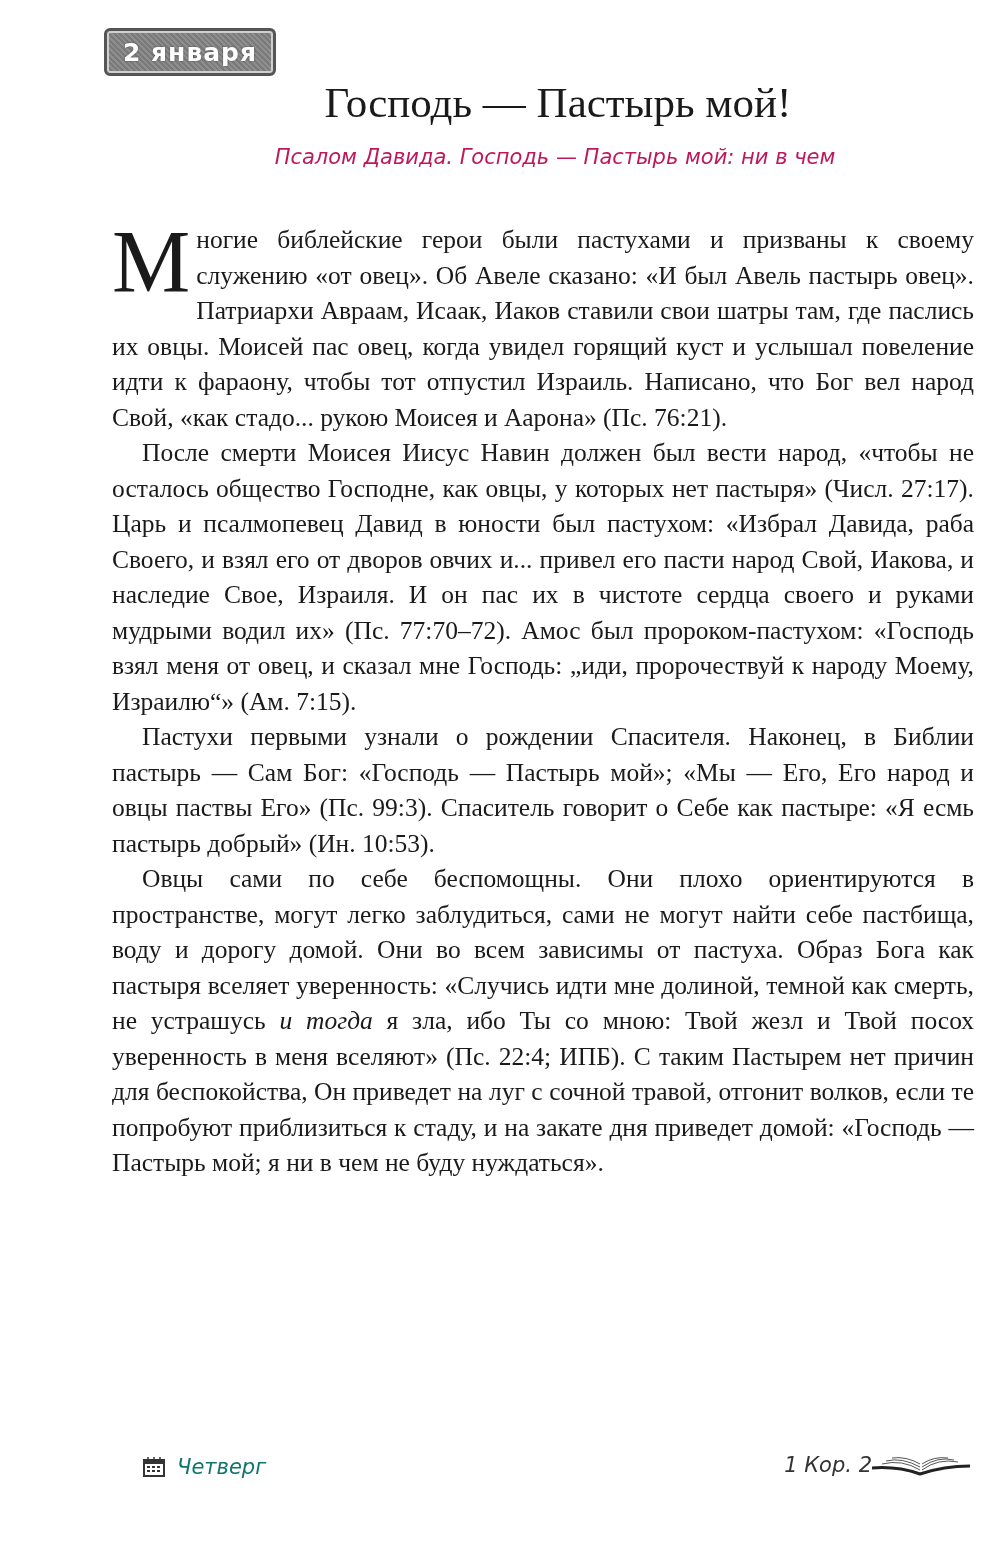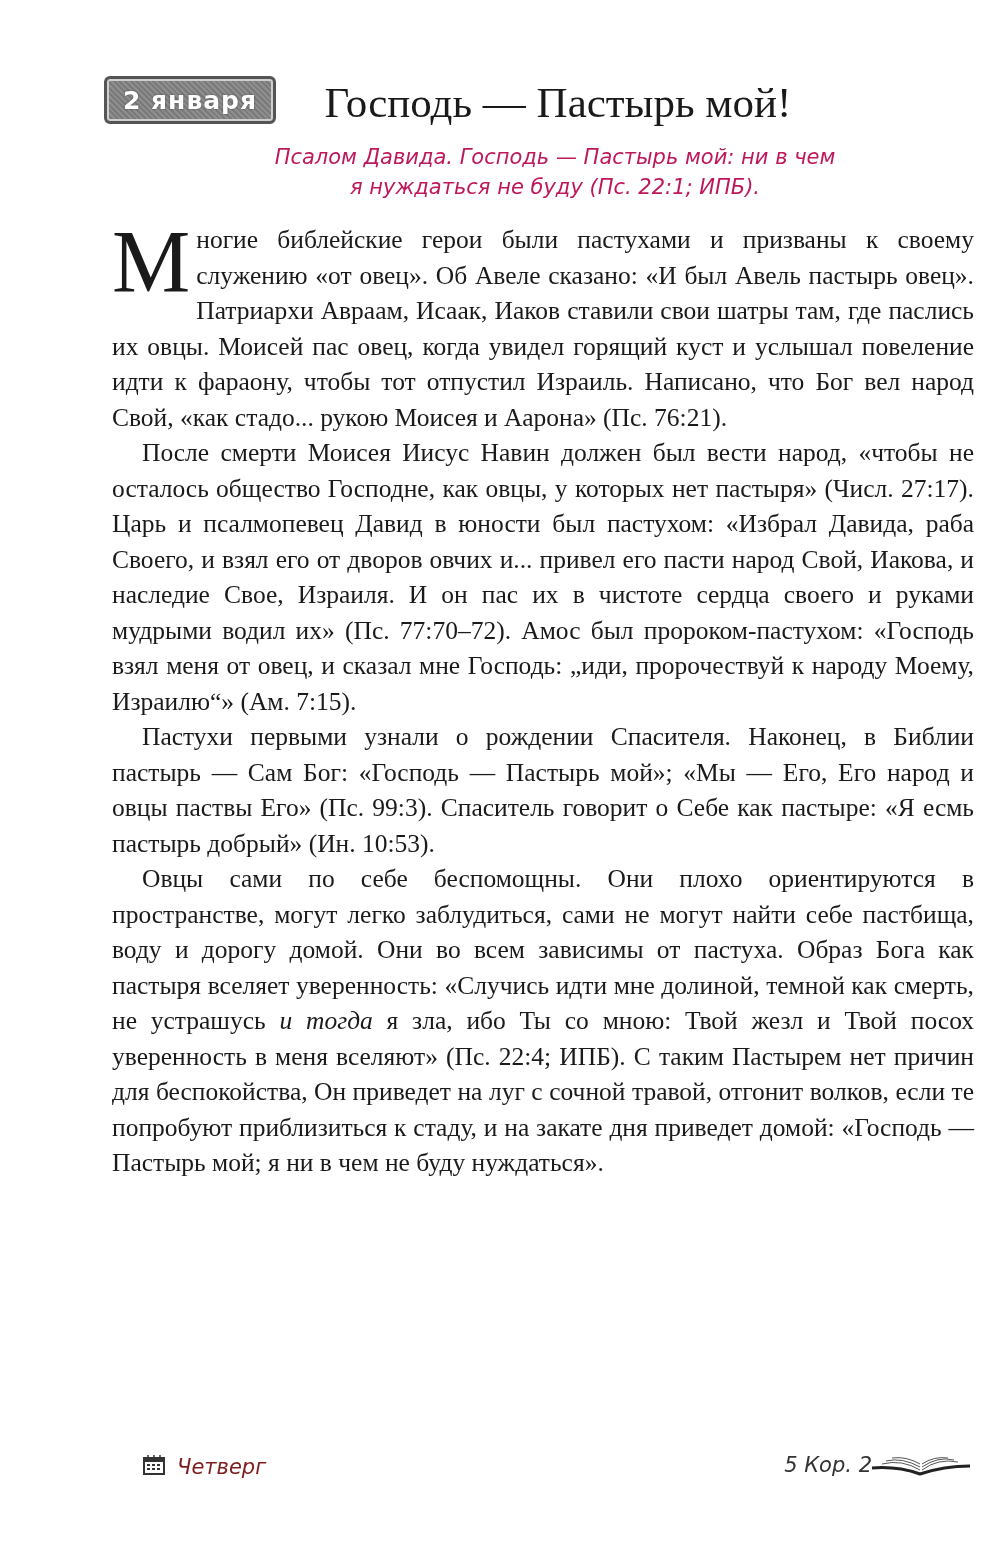--- a/index.html
+++ b/index.html
@@ -4,59 +4,58 @@
 <style>
   html, body { margin:0; padding:0; background:#fff; }
   body { width:1000px; height:1545px; position:relative; overflow:hidden; color:#1a1a1a; }
   .date-badge {
     position:absolute; left:104px; top:28px; width:166px; height:42px;
     background: repeating-linear-gradient(45deg,#7a7a7a 0 2px,#8e8e8e 2px 4px);
     border:3px solid #555; border-radius:6px;
     box-shadow: inset 0 0 0 2px #cfcfcf;
     display:flex; align-items:center; justify-content:center;
     color:#fff; font-family:"DejaVu Sans", sans-serif; font-weight:bold; font-size:25px;
-    letter-spacing:1px; text-shadow:0 0 2px #444;margin-top:48px;
+    letter-spacing:1px; text-shadow:0 0 2px #444;
   }
   .title {
     position:absolute; left:0; right:0; top:78px; text-align:center; padding-left:116px;
     font-family:"Liberation Serif", serif; font-size:43px; color:#1a1a1a;
   }
   .epigraph {
     position:absolute; left:230px; width:650px; top:142px; text-align:center;
     font-family:"DejaVu Sans", sans-serif; font-style:italic; font-size:21px; line-height:30px; color:#be185d;
   }
   .body {
     position:absolute; left:112px; width:862px; top:222px;
     font-family:"Liberation Serif", serif; font-size:25.5px; line-height:35.5px;
     text-align:justify; color:#1a1a1a;
   }
   .body p { margin:0; text-indent:30px; }
   .body p.first { text-indent:0; }
   .dropcap {
     float:left; font-size:88px; line-height:72px; margin:4px 6px 0 0; font-family:"Liberation Serif", serif;
   }
   .footer-left {
-    position:absolute; left:112px; top:1455px; display:flex; align-items:flex-start; gap:12px;
-    font-family:"DejaVu Sans", sans-serif; font-style:italic; font-size:21px; color:#7f1d1d;padding-left:31px;
+    position:absolute; left:112px; top:1455px; display:flex; align-items:center; gap:12px;
+    font-family:"DejaVu Sans", sans-serif; font-style:italic; font-size:21px; color:#0f766e;padding-left:31px;
   }
   .footer-right {
     position:absolute; right:28px; top:1453px; display:flex; align-items:center;
     font-family:"DejaVu Sans", sans-serif; font-style:italic; font-size:21px; color:#333;
   }
   .cal-icon { width:22px; height:20px; }
   .book-icon { width:100px; height:22px; }
 </style>
 </head>
 <body>
 
 <div class="date-badge">2 января</div>
 <div class="title">Господь — Пастырь мой!</div>
 <div class="epigraph">
   <div>Псалом Давида. Господь — Пастырь мой: ни в чем</div>
-  <div>я нуждаться не буду (Пс. 22:1; ИПБ).</div>
 </div>
 
 <div class="body">
   <p class="first"><span class="dropcap">М</span><span>ногие библейские герои были пастухами и призваны к своему служению «от овец». Об Авеле сказано: «И был Авель пастырь овец». Патриархи Авраам, Исаак, Иаков ставили свои шатры там, где паслись их овцы. Моисей пас овец, когда увидел горящий куст и услышал повеление идти к фараону, чтобы тот отпустил Израиль. Написано, что Бог вел народ Свой, «как стадо... рукою Моисея и Аарона» (Пс. 76:21).</span></p>
   <p>После смерти Моисея Иисус Навин должен был вести народ, «чтобы не осталось общество Господне, как овцы, у которых нет пастыря» (Числ. 27:17). Царь и псалмопевец Давид в юности был пастухом: «Избрал Давида, раба Своего, и взял его от дворов овчих и... привел его пасти народ Свой, Иакова, и наследие Свое, Израиля. И он пас их в чистоте сердца своего и руками мудрыми водил их» (Пс. 77:70–72). Амос был пророком-пастухом: «Господь взял меня от овец, и сказал мне Господь: „иди, пророчествуй к народу Моему, Израилю“» (Ам. 7:15).</p>
   <p>Пастухи первыми узнали о рождении Спасителя. Наконец, в Библии пастырь — Сам Бог: «Господь — Пастырь мой»; «Мы — Его, Его народ и овцы паствы Его» (Пс. 99:3). Спаситель говорит о Себе как пастыре: «Я есмь пастырь добрый» (Ин. 10:53).</p>
   <p><span>Овцы сами по себе беспомощны. Они плохо ориентируются в пространстве, могут легко заблудиться, сами не могут найти себе пастбища, воду и дорогу домой. Они во всем зависимы от пастуха. Образ Бога как пастыря вселяет уверенность: «Случись идти мне долиной, темной как смерть, не устрашусь </span><i>и тогда</i><span> я зла, ибо Ты со мною: Твой жезл и Твой посох уверенность в меня вселяют» (Пс. 22:4; ИПБ). С таким Пастырем нет причин для беспокойства, Он приведет на луг с сочной травой, отгонит волков, если те попробуют приблизиться к стаду, и на закате дня приведет домой: «Господь — Пастырь мой; я ни в чем не буду нуждаться».</span></p>
 </div>
 
 <div class="footer-left">
@@ -74,19 +73,19 @@
     <g stroke="#333" stroke-width="1.5">
         <line x1="5" y1="0" x2="5" y2="4"></line>
         <line x1="11" y1="0" x2="11" y2="4"></line>
         <line x1="17" y1="0" x2="17" y2="4"></line>
       </g>
   </svg>
   <span>Четверг</span>
 </div>
 
 <div class="footer-right">
-  <span>5 Кор. 2</span>
+  <span>1 Кор. 2</span>
   <svg class="book-icon" viewBox="0 0 100 22">
     <path d="M0 14 Q25 12 48 20 Q72 12 98 12" stroke="#222" stroke-width="3" fill="none"></path>
     <path d="M10 10 Q30 5 48 16 M14 7 Q30 3 48 13 M20 4 Q34 2 48 10" stroke="#555" stroke-width="1" fill="none"></path>
     <path d="M86 8 Q66 4 50 16 M82 6 Q66 2 50 13 M76 4 Q62 2 50 10" stroke="#555" stroke-width="1" fill="none"></path>
   </svg>
 </div>
 
 </body></html>

